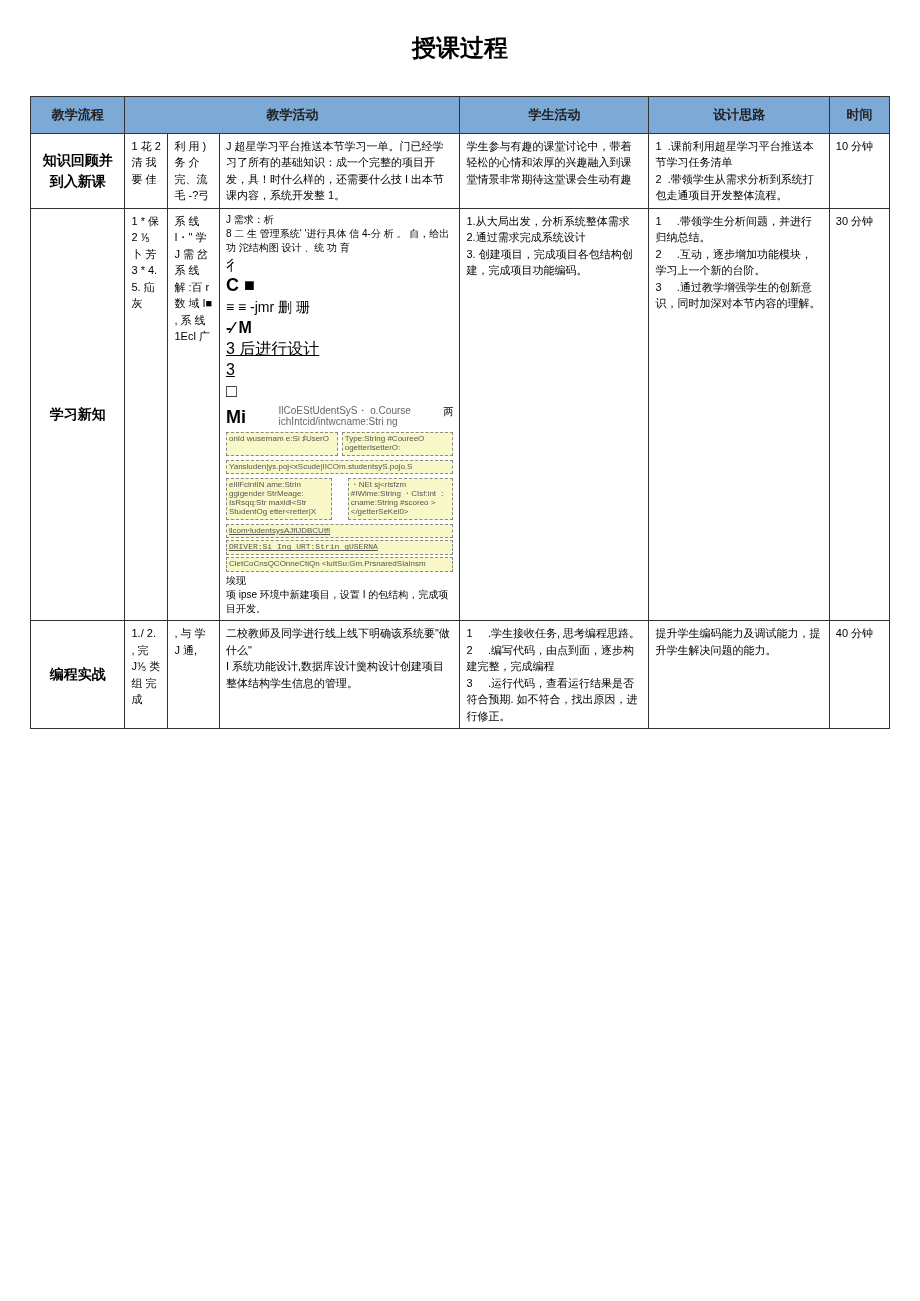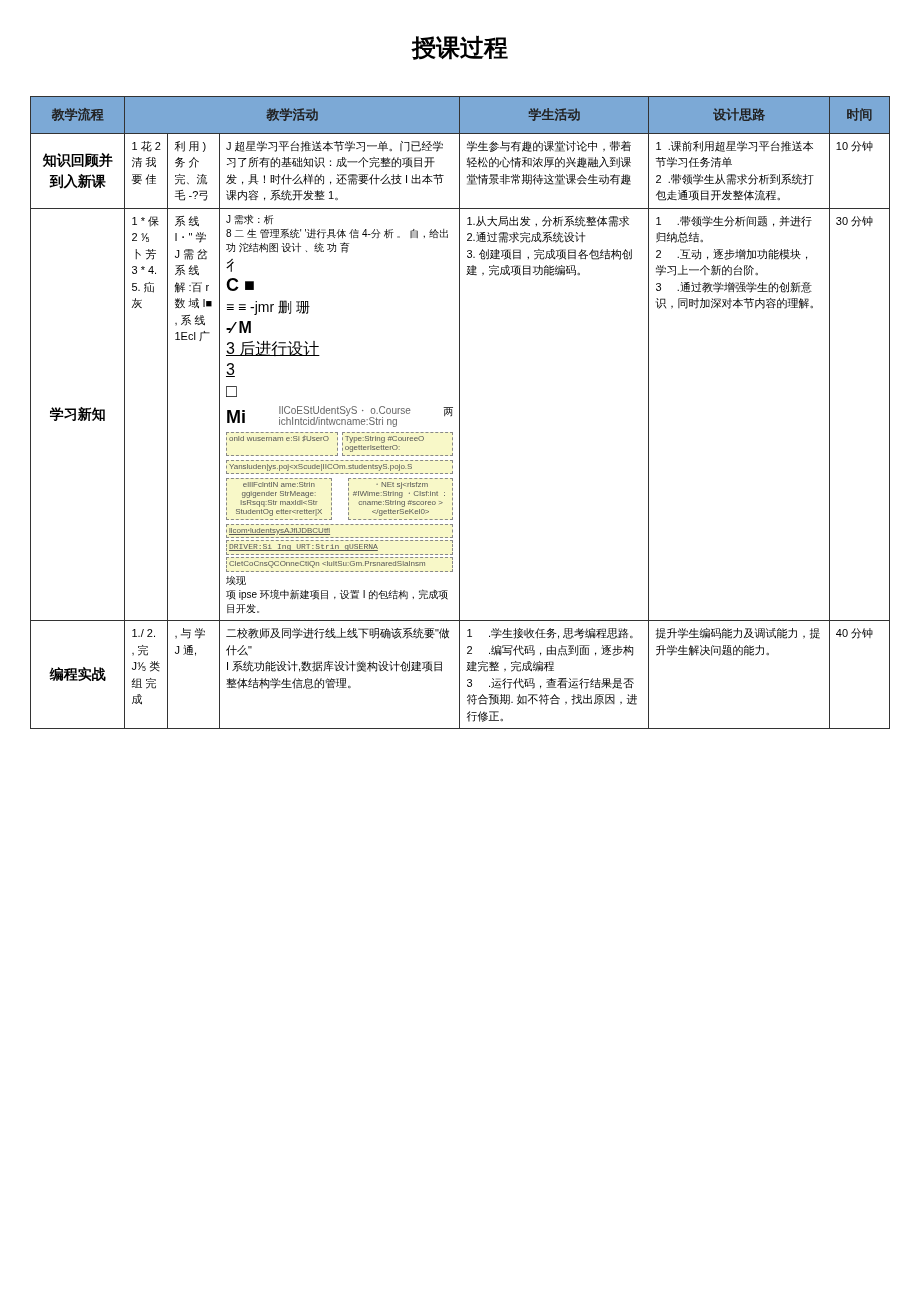--- a/index.html
+++ b/index.html
@@ -140,21 +140,21 @@
         <div style="display:flex;gap:4px;">
           <div class="diagram-box" style="flex:1;">onId
 wusernam
 e:Si
 ♯UserO</div>
           <div class="diagram-box" style="flex:1;">Type:String
 #CoureeO
 ogetterIsetterO:</div>
         </div>
         <div class="diagram-box">Yansluden|ys.poj&lt;xScude|IICOm.studentsyS.pojo.S</div>
-        <div style="display:flex;gap:16px;text-align:center;">
+        <div style="display:flex;gap:16px;">
           <div class="diagram-box" style="flex:1;">elIlFclntIN
 ame:Strin
 ggigender
 StrMeage:
 IsRsqq:Str
 maxldl&lt;Str
 StudentOg
 etter&lt;retter|X</div>
           <div class="diagram-box" style="flex:1;">・NEt
 sj&lt;rlsfzm

